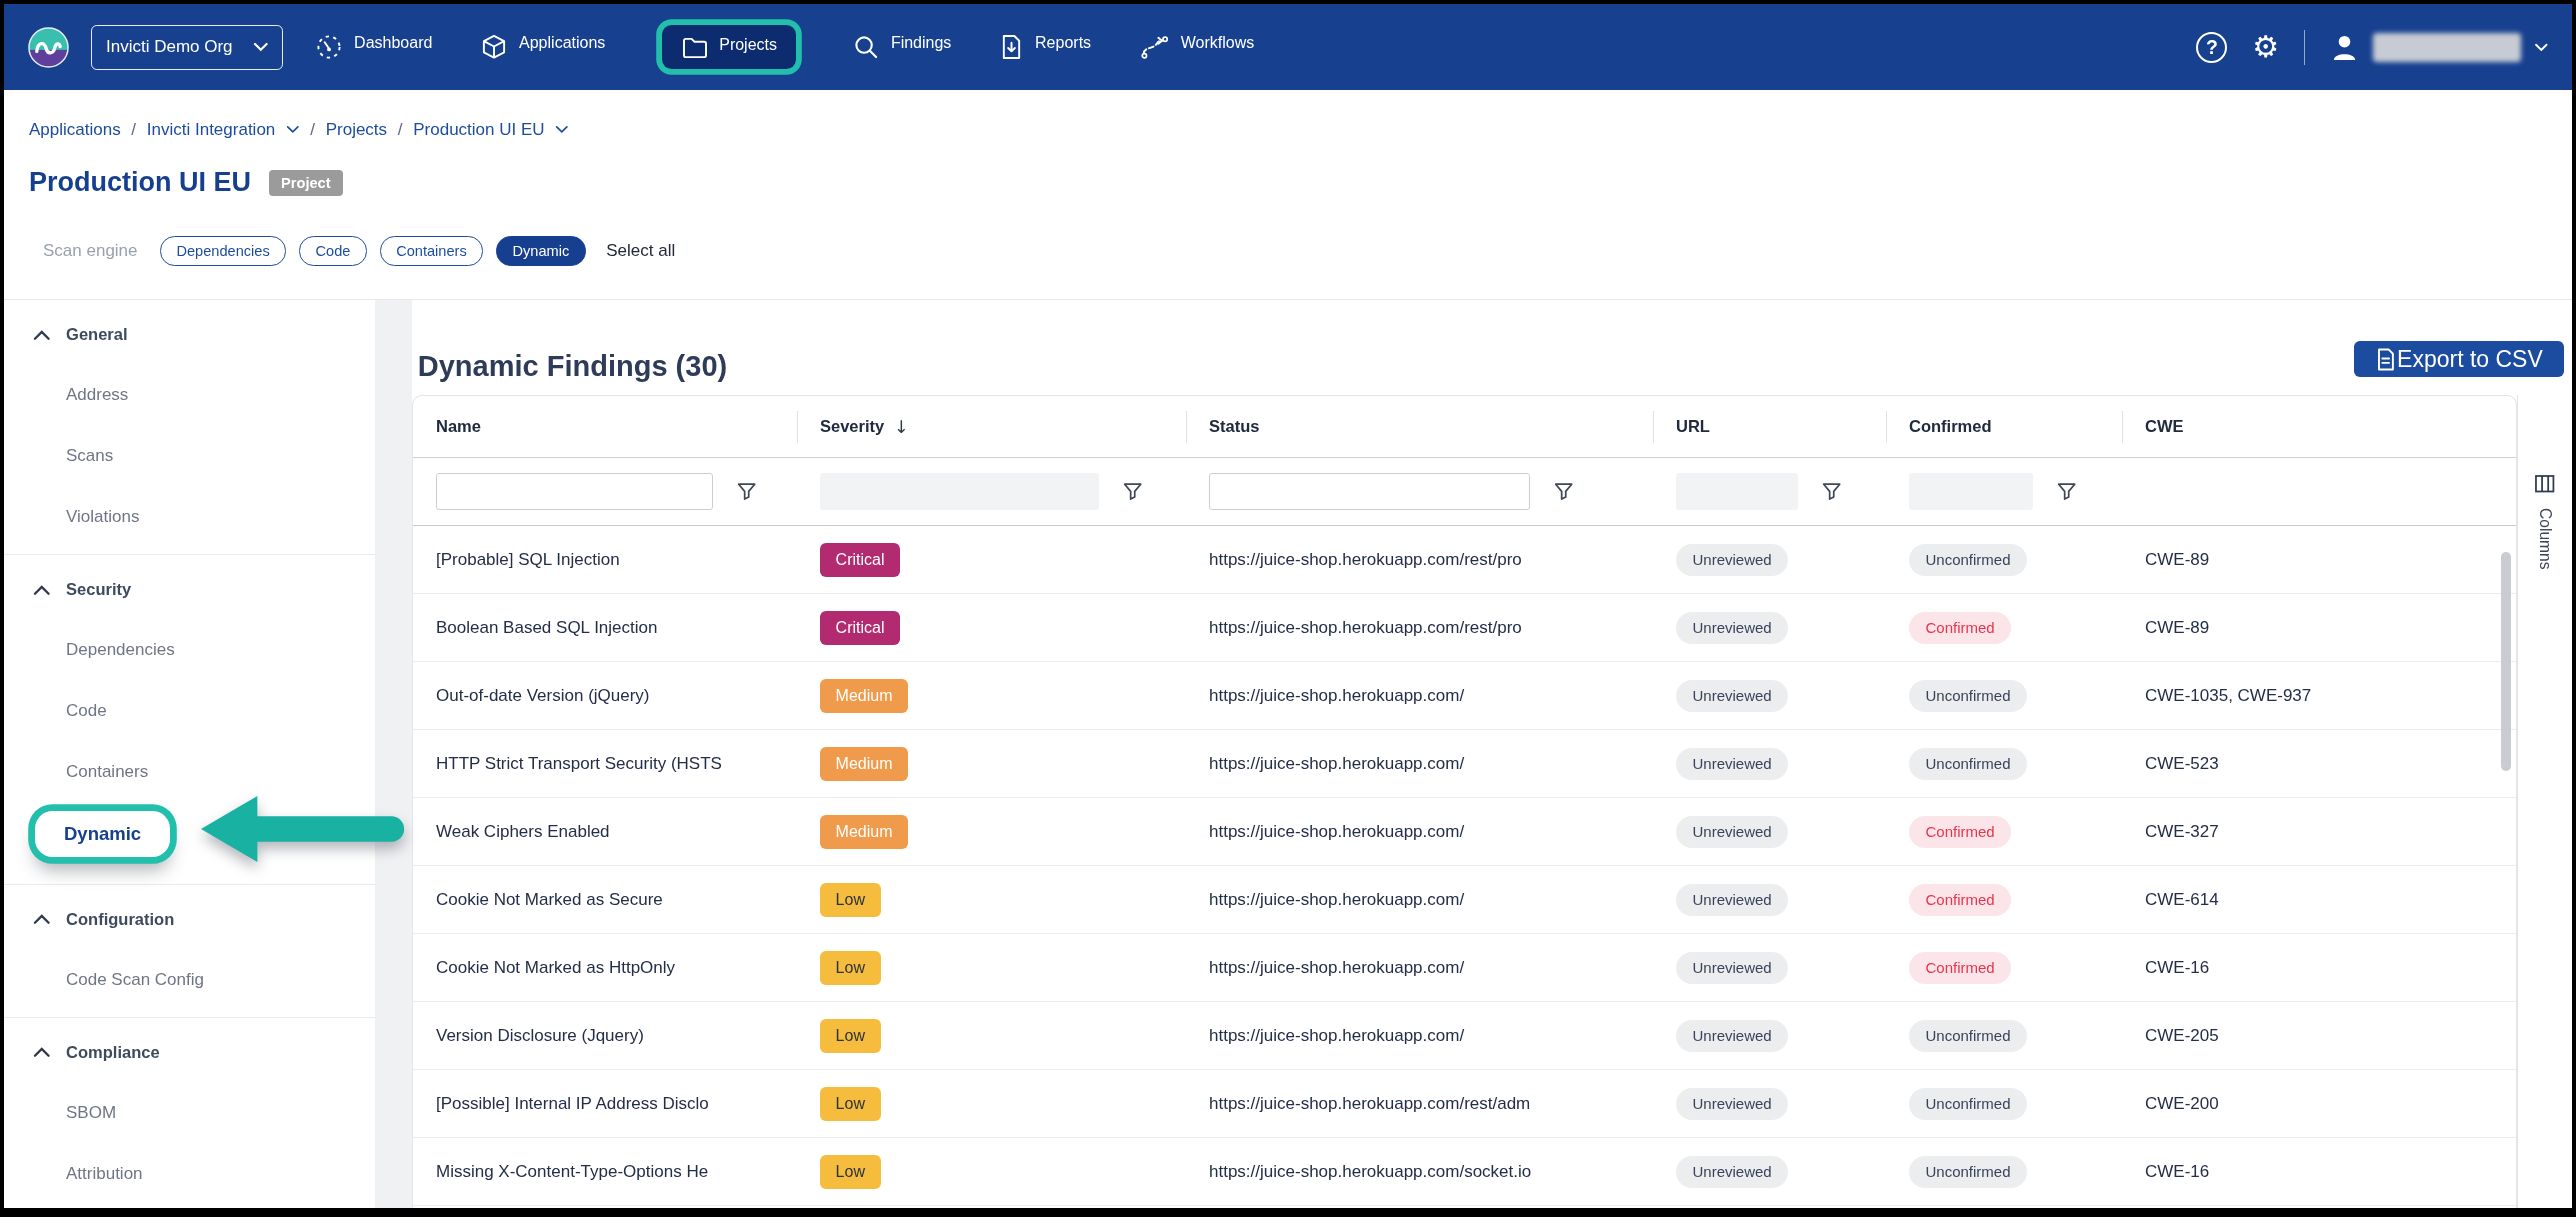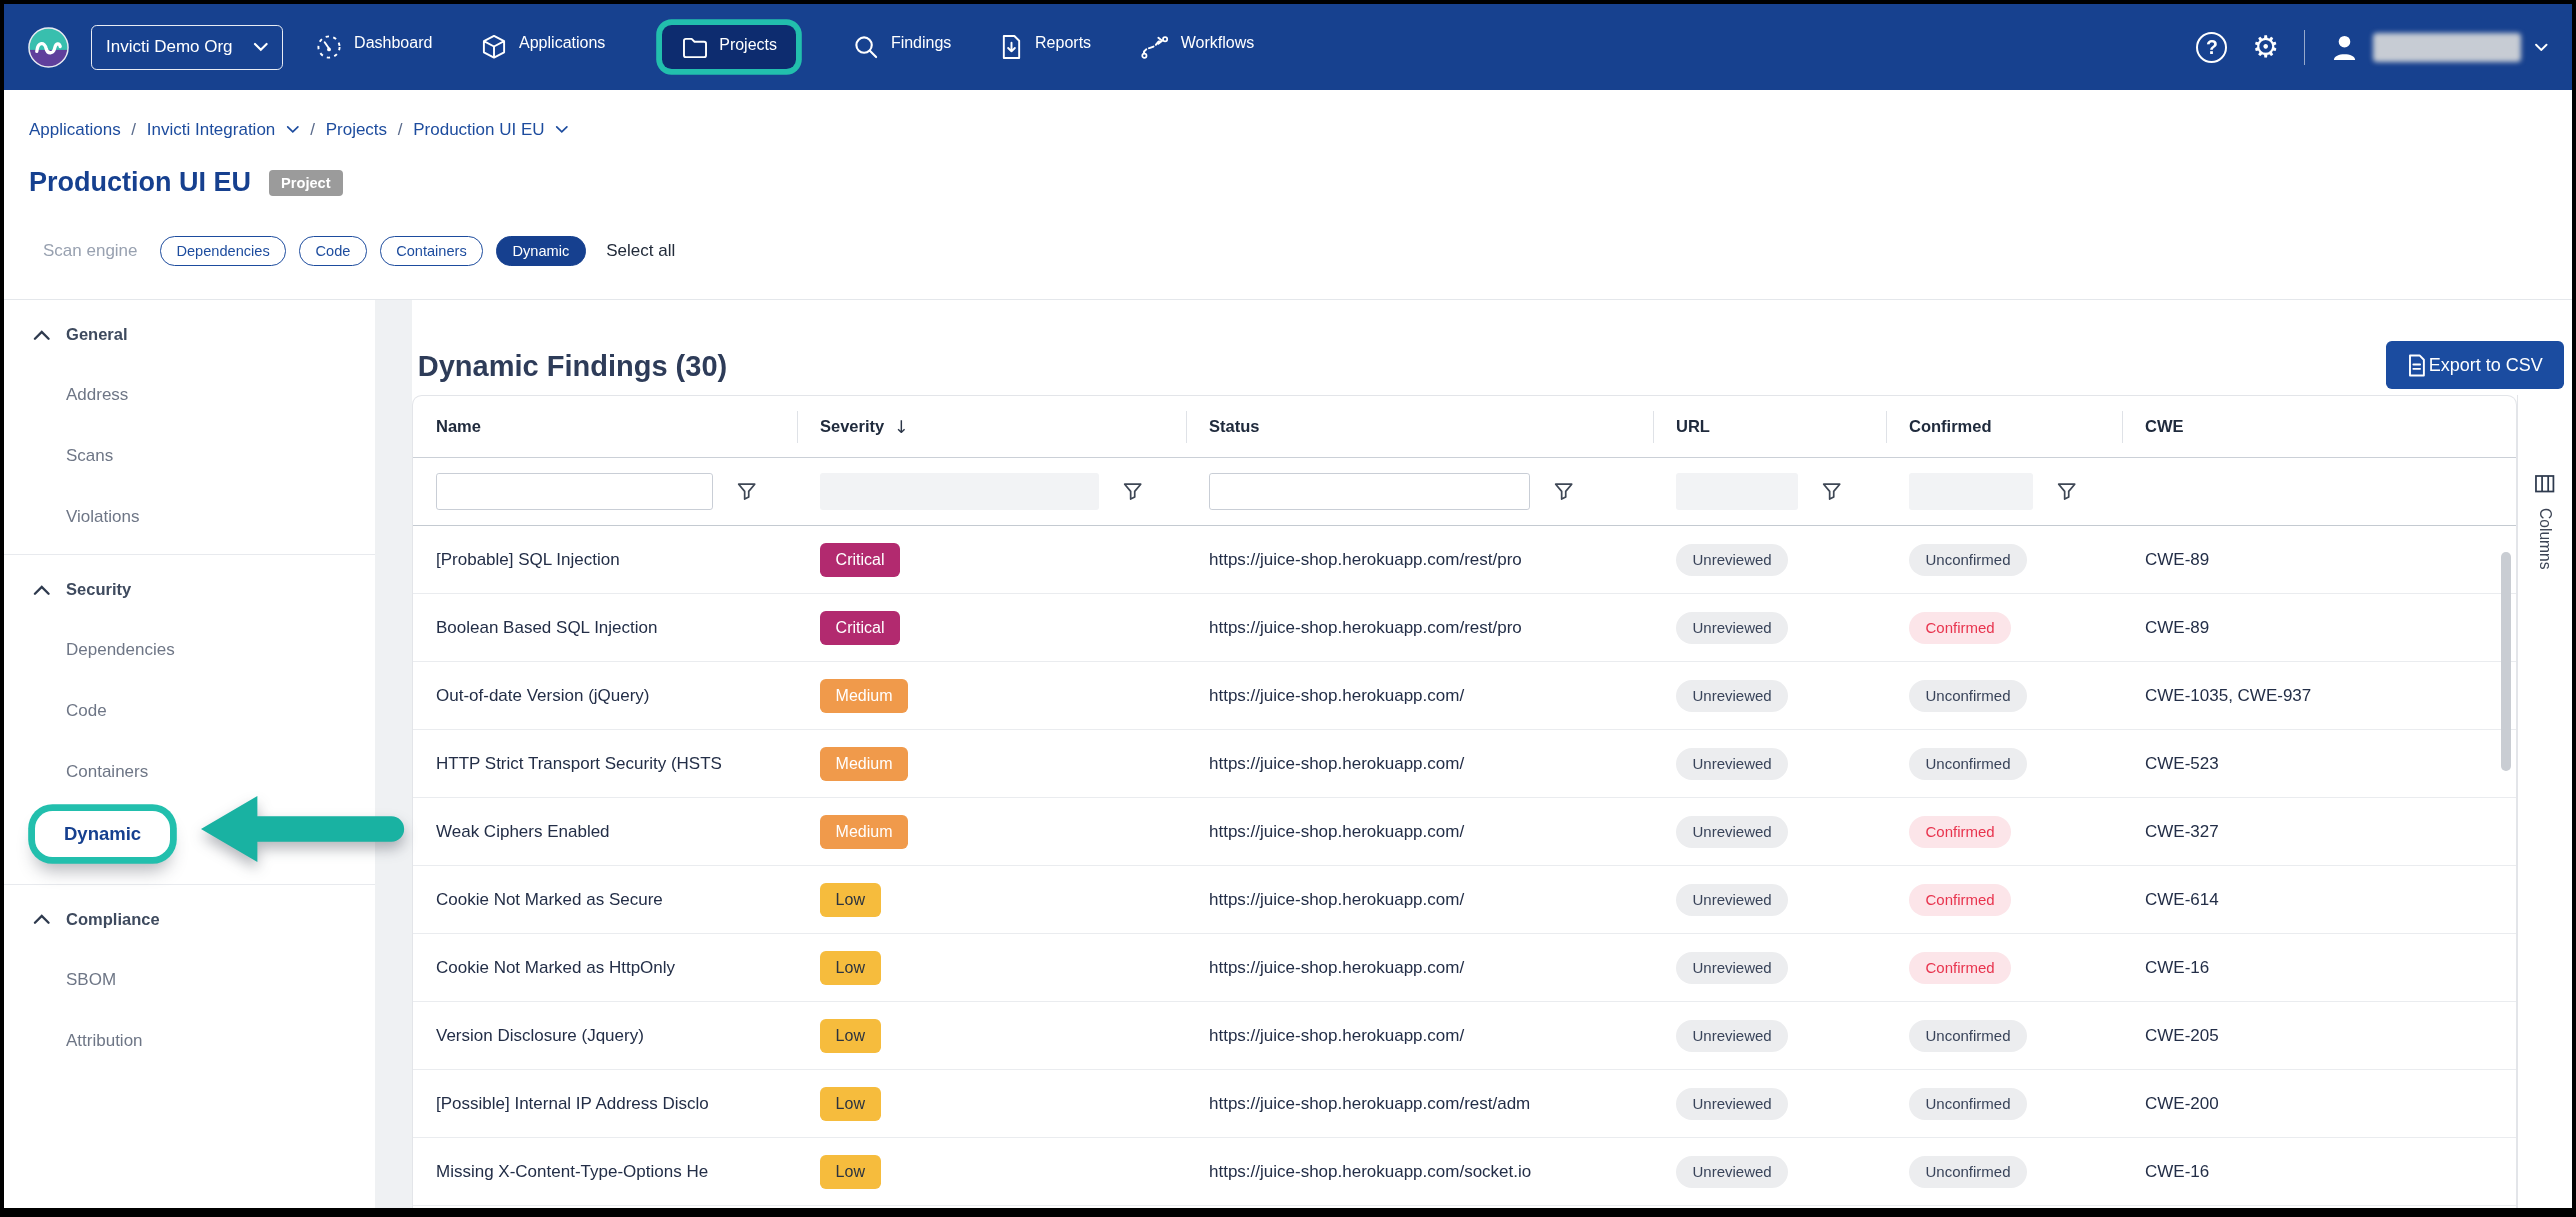--- a/index.html
+++ b/index.html
@@ -61,23 +61,23 @@
   .side-item{ margin-top:41px; padding-left:62px; font-size:17px; color:#6E7686; cursor:pointer; }
   .dyn-wrap{ margin-top:29px; padding-left:31px; }
   .dyn-pill{ display:inline-block; background:#fff; border-radius:17.5px; padding:11.7px 29px;
     font-size:18.5px; font-weight:700; color:#16408F; cursor:pointer;
     box-shadow:0 0 0 6.8px #22BFAD, 0 13.6px 17.5px rgba(40,45,60,.35); }
   .annot-arrow{ position:absolute; left:197px; top:490px; z-index:5;
     filter:drop-shadow(0 7.8px 6.8px rgba(40,45,60,.35)); pointer-events:none; }
 
   
   .findings-h{ margin:49px 0 0 5.8px; font-size:29px; font-weight:600; color:#2E3C59; line-height:35px; }
-  .export{ position:absolute; top:41px; right:7.8px; height:48px; display:flex; align-items:center; gap:2px;
+  .export{ position:absolute; top:41px; right:7.8px; height:36px; display:flex; align-items:center; gap:2px;
     background:#1B4CA0; color:#fff; border:none; border-radius:5.8px; padding:0 21.4px;
-    font-size:18px; font-family:inherit; cursor:pointer; }
+    font-size:23px; font-family:inherit; cursor:pointer; }
 
   
   .colstrip{ position:absolute; top:95px; right:0; bottom:0; width:55px; background:#fff;
     border-left:1px solid #E3E5E9; display:flex; flex-direction:column; align-items:center;
     padding-top:80px; gap:15.6px; cursor:pointer; }
   .colstrip-label{ writing-mode:vertical-rl; font-size:15.6px; color:#3C4454; }
 
   
   .card{ position:absolute; top:95px; left:0; right:55px; bottom:0;
     border:1px solid #E3E5E9; border-bottom:none; border-radius:9.7px 9.7px 0 0;
@@ -253,20 +253,29 @@
           <span>Security</span>
         </div>
         <div class="side-item">Dependencies</div>
         <div class="side-item">Code</div>
         <div class="side-item">Containers</div>
         <div class="dyn-wrap">
           <span class="dyn-pill">Dynamic</span>
         </div>
       </div>
 
+      <div class="side-section">
+        <div class="side-head">
+          <svg width="17.5" height="10.7" viewBox="0 0 18 11">
+            <polyline points="2,9 9,2 16,9" fill="none" stroke="#2E3A4E" stroke-width="2.4" stroke-linecap="round"></polyline>
+          </svg>
+          <span>Configuration</span>
+        </div>
+        <div class="side-item">Code Scan Config</div>
+      </div>
 
       <div class="side-section" style="border-bottom:none">
         <div class="side-head">
           <svg width="17.5" height="10.7" viewBox="0 0 18 11">
             <polyline points="2,9 9,2 16,9" fill="none" stroke="#2E3A4E" stroke-width="2.4" stroke-linecap="round"></polyline>
           </svg>
           <span>Compliance</span>
         </div>
         <div class="side-item">SBOM</div>
         <div class="side-item">Attribution</div>

